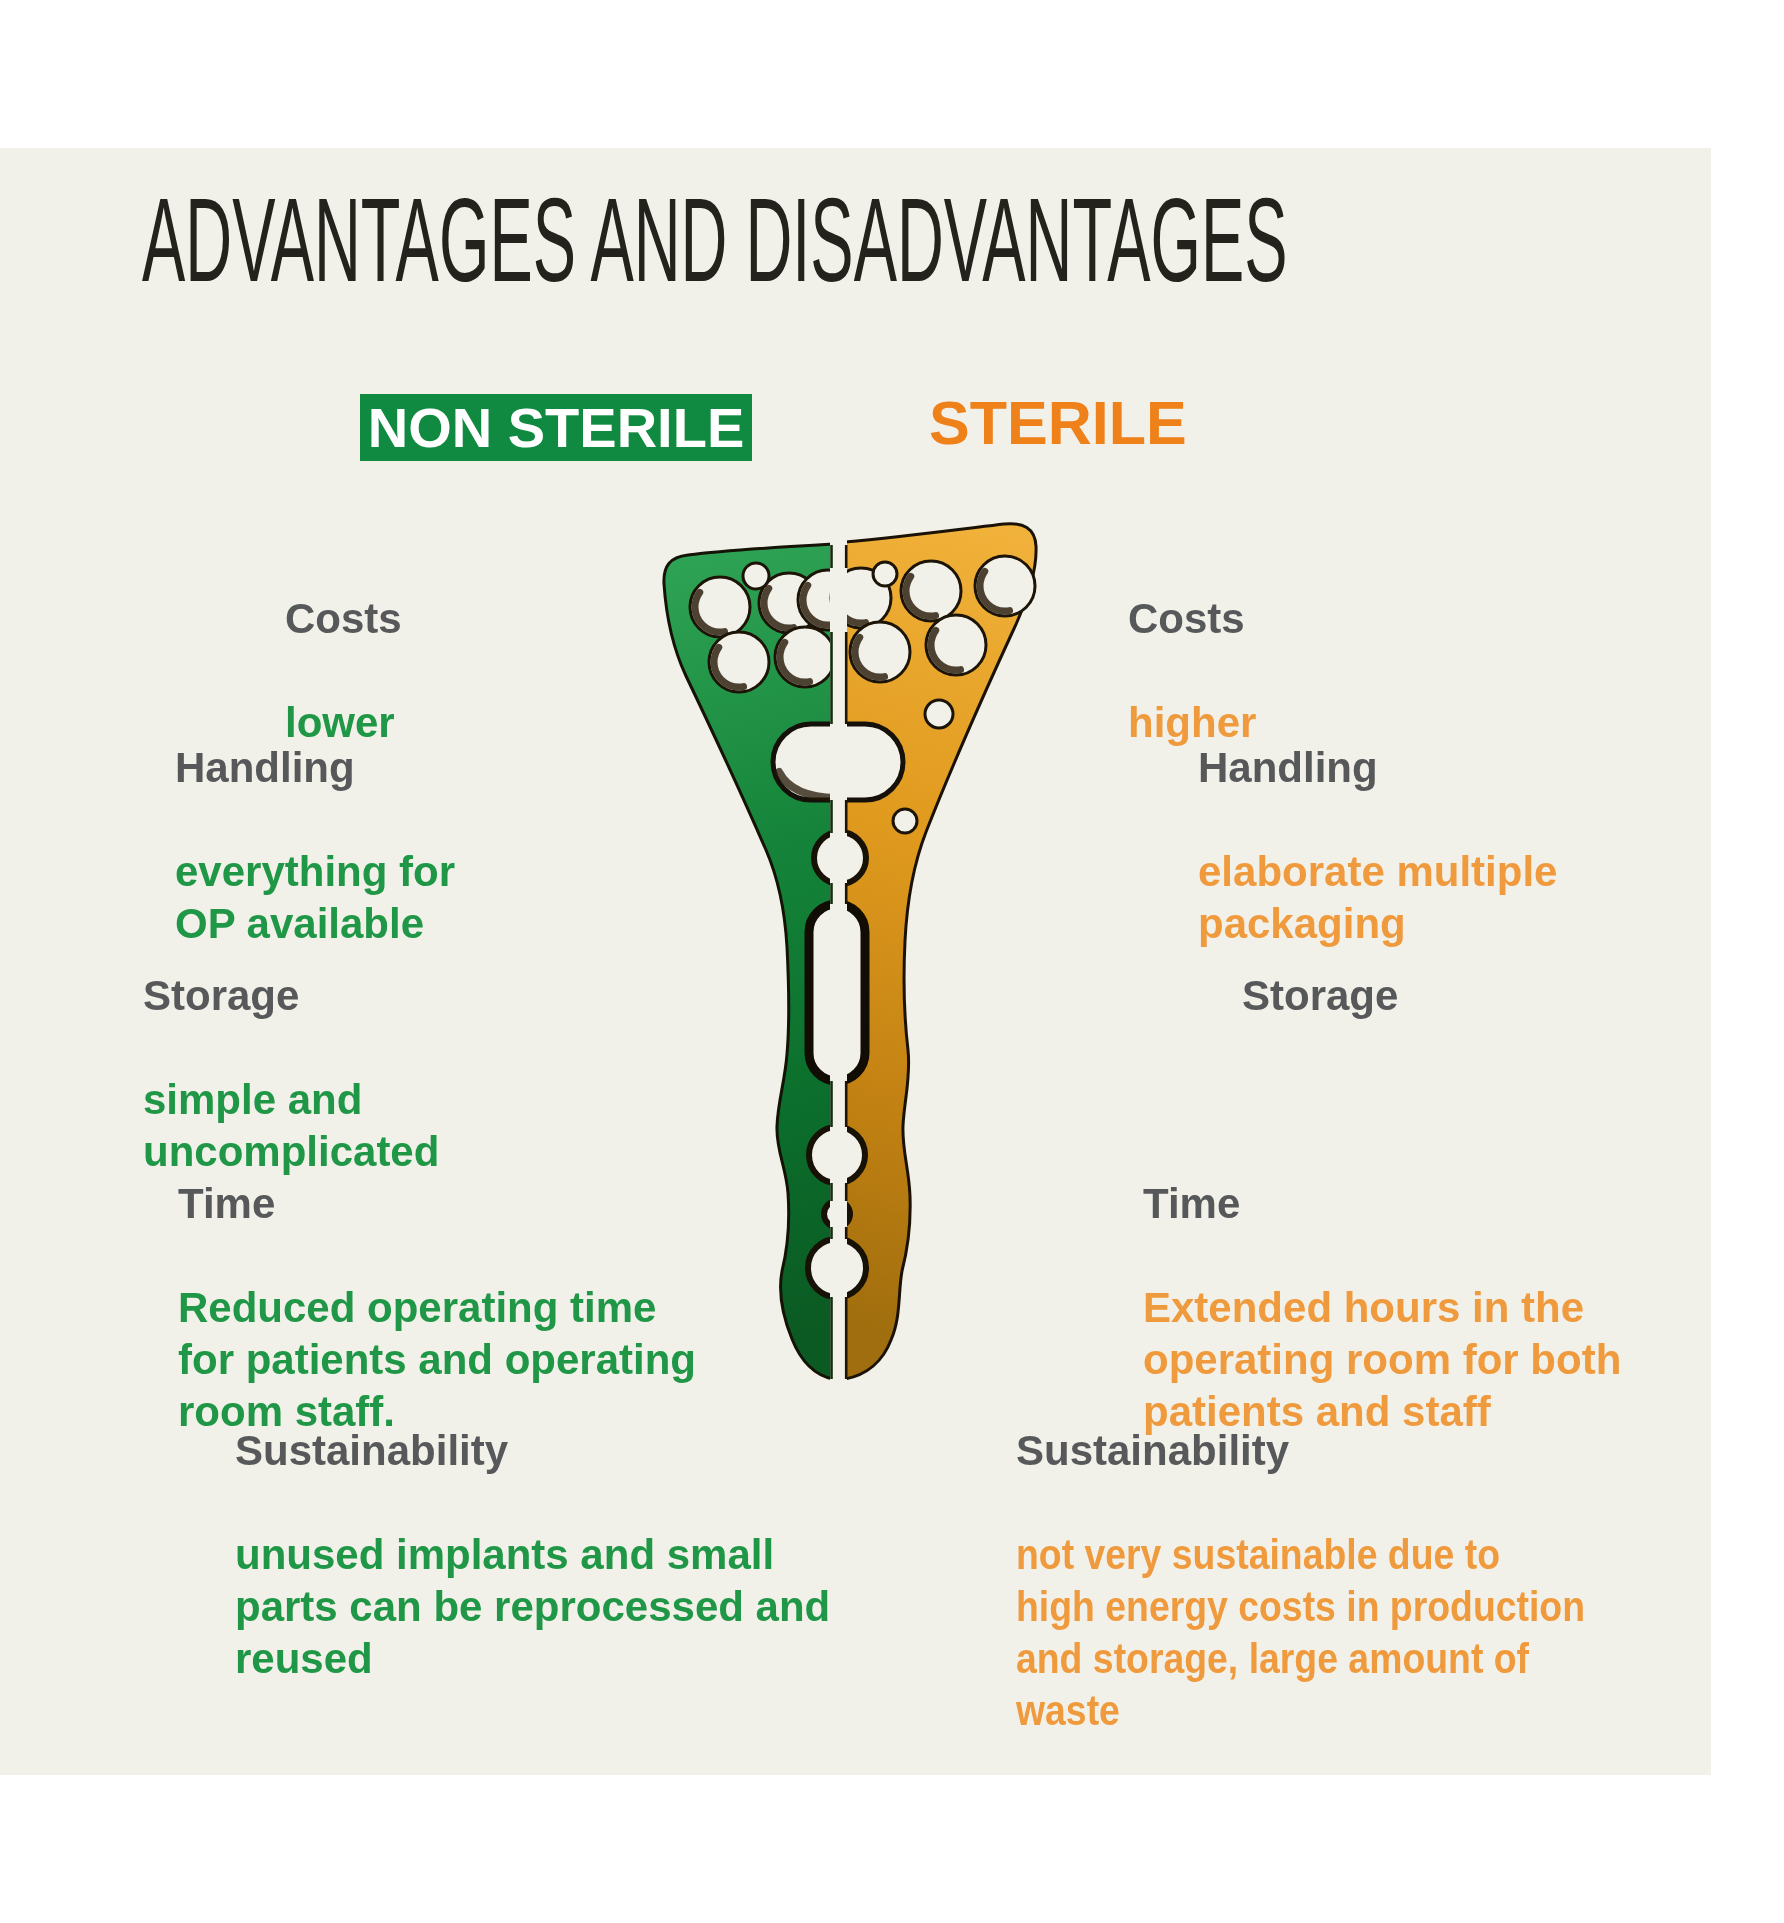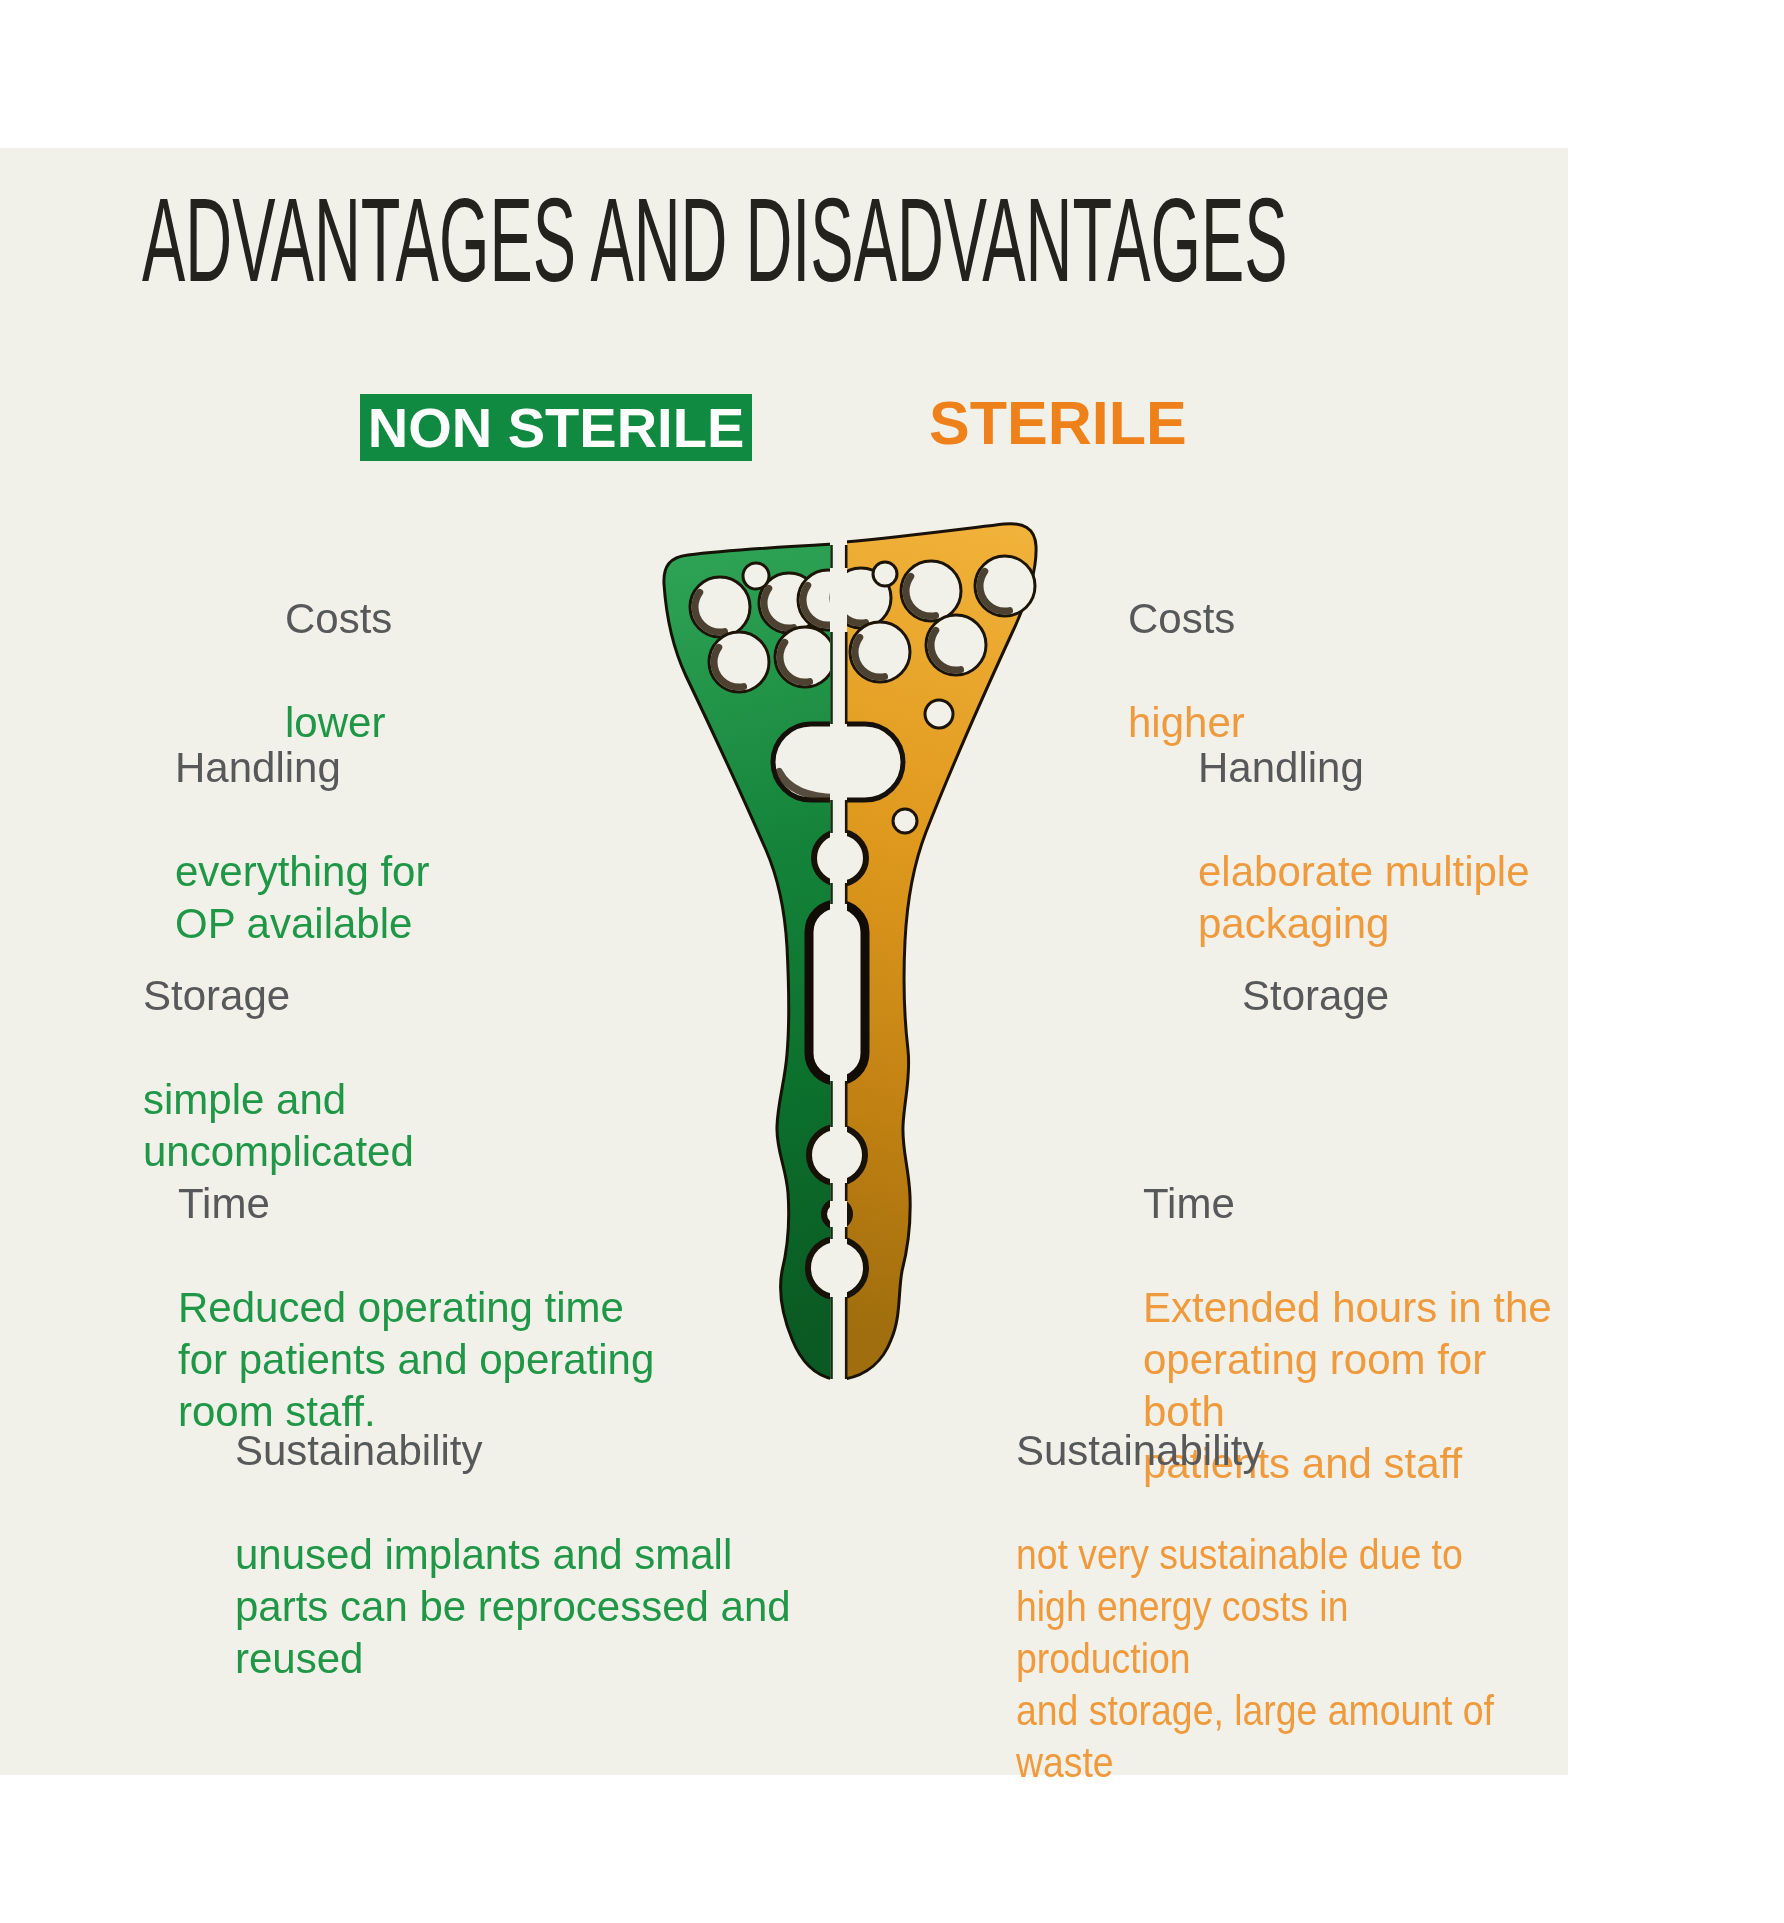--- a/index.html
+++ b/index.html
@@ -1,36 +1,36 @@
 <!DOCTYPE html>
 <html><head>
 <meta charset="utf-8">
 <style>
   html,body{margin:0;padding:0;background:#ffffff;}
   .canvas{
-    position:relative;width:1568px;height:1923px;overflow:hidden;
+    position:relative;width:1711px;height:1923px;overflow:hidden;
     background:#ffffff;font-family:"Liberation Sans",sans-serif;
   }
   .panel{position:absolute;left:0;top:148px;width:1784px;height:1627px;background:#f2f1e9;}
   .title{
     position:absolute;left:142px;top:181px;margin:0;
     font-size:118px;line-height:118px;font-weight:400;color:#23221c;
     white-space:nowrap;letter-spacing:0;
     transform:scaleX(0.55);transform-origin:0 0;
   }
   .hdr-nonsterile{
     position:absolute;left:360px;top:394px;width:392px;height:67px;
     background:#0f8a40;color:#ffffff;font-size:56px;line-height:67px;
     text-align:center;font-weight:700;white-space:nowrap;
   }
   .hdr-sterile{
     position:absolute;left:929px;top:393px;height:60px;
     color:#ee8119;font-size:61px;line-height:60px;font-weight:700;white-space:nowrap;
   }
-  .block{position:absolute;font-size:42px;line-height:52px;font-weight:400;white-space:pre-line;}
+  .block{position:absolute;font-size:42px;line-height:52px;font-weight:700;white-space:pre-line;}
   .block .label{color:#57585a;}
   .block .value{color:#1f9747;}
   .col-sterile .value{color:#f09a3e;}
   .value.condensed{display:inline-block;transform:scaleX(0.89);transform-origin:0 0;}
   svg.plate{position:absolute;left:0;top:0;pointer-events:none;}
 </style>
 </head>
 <body>
 
 <div class="canvas">

